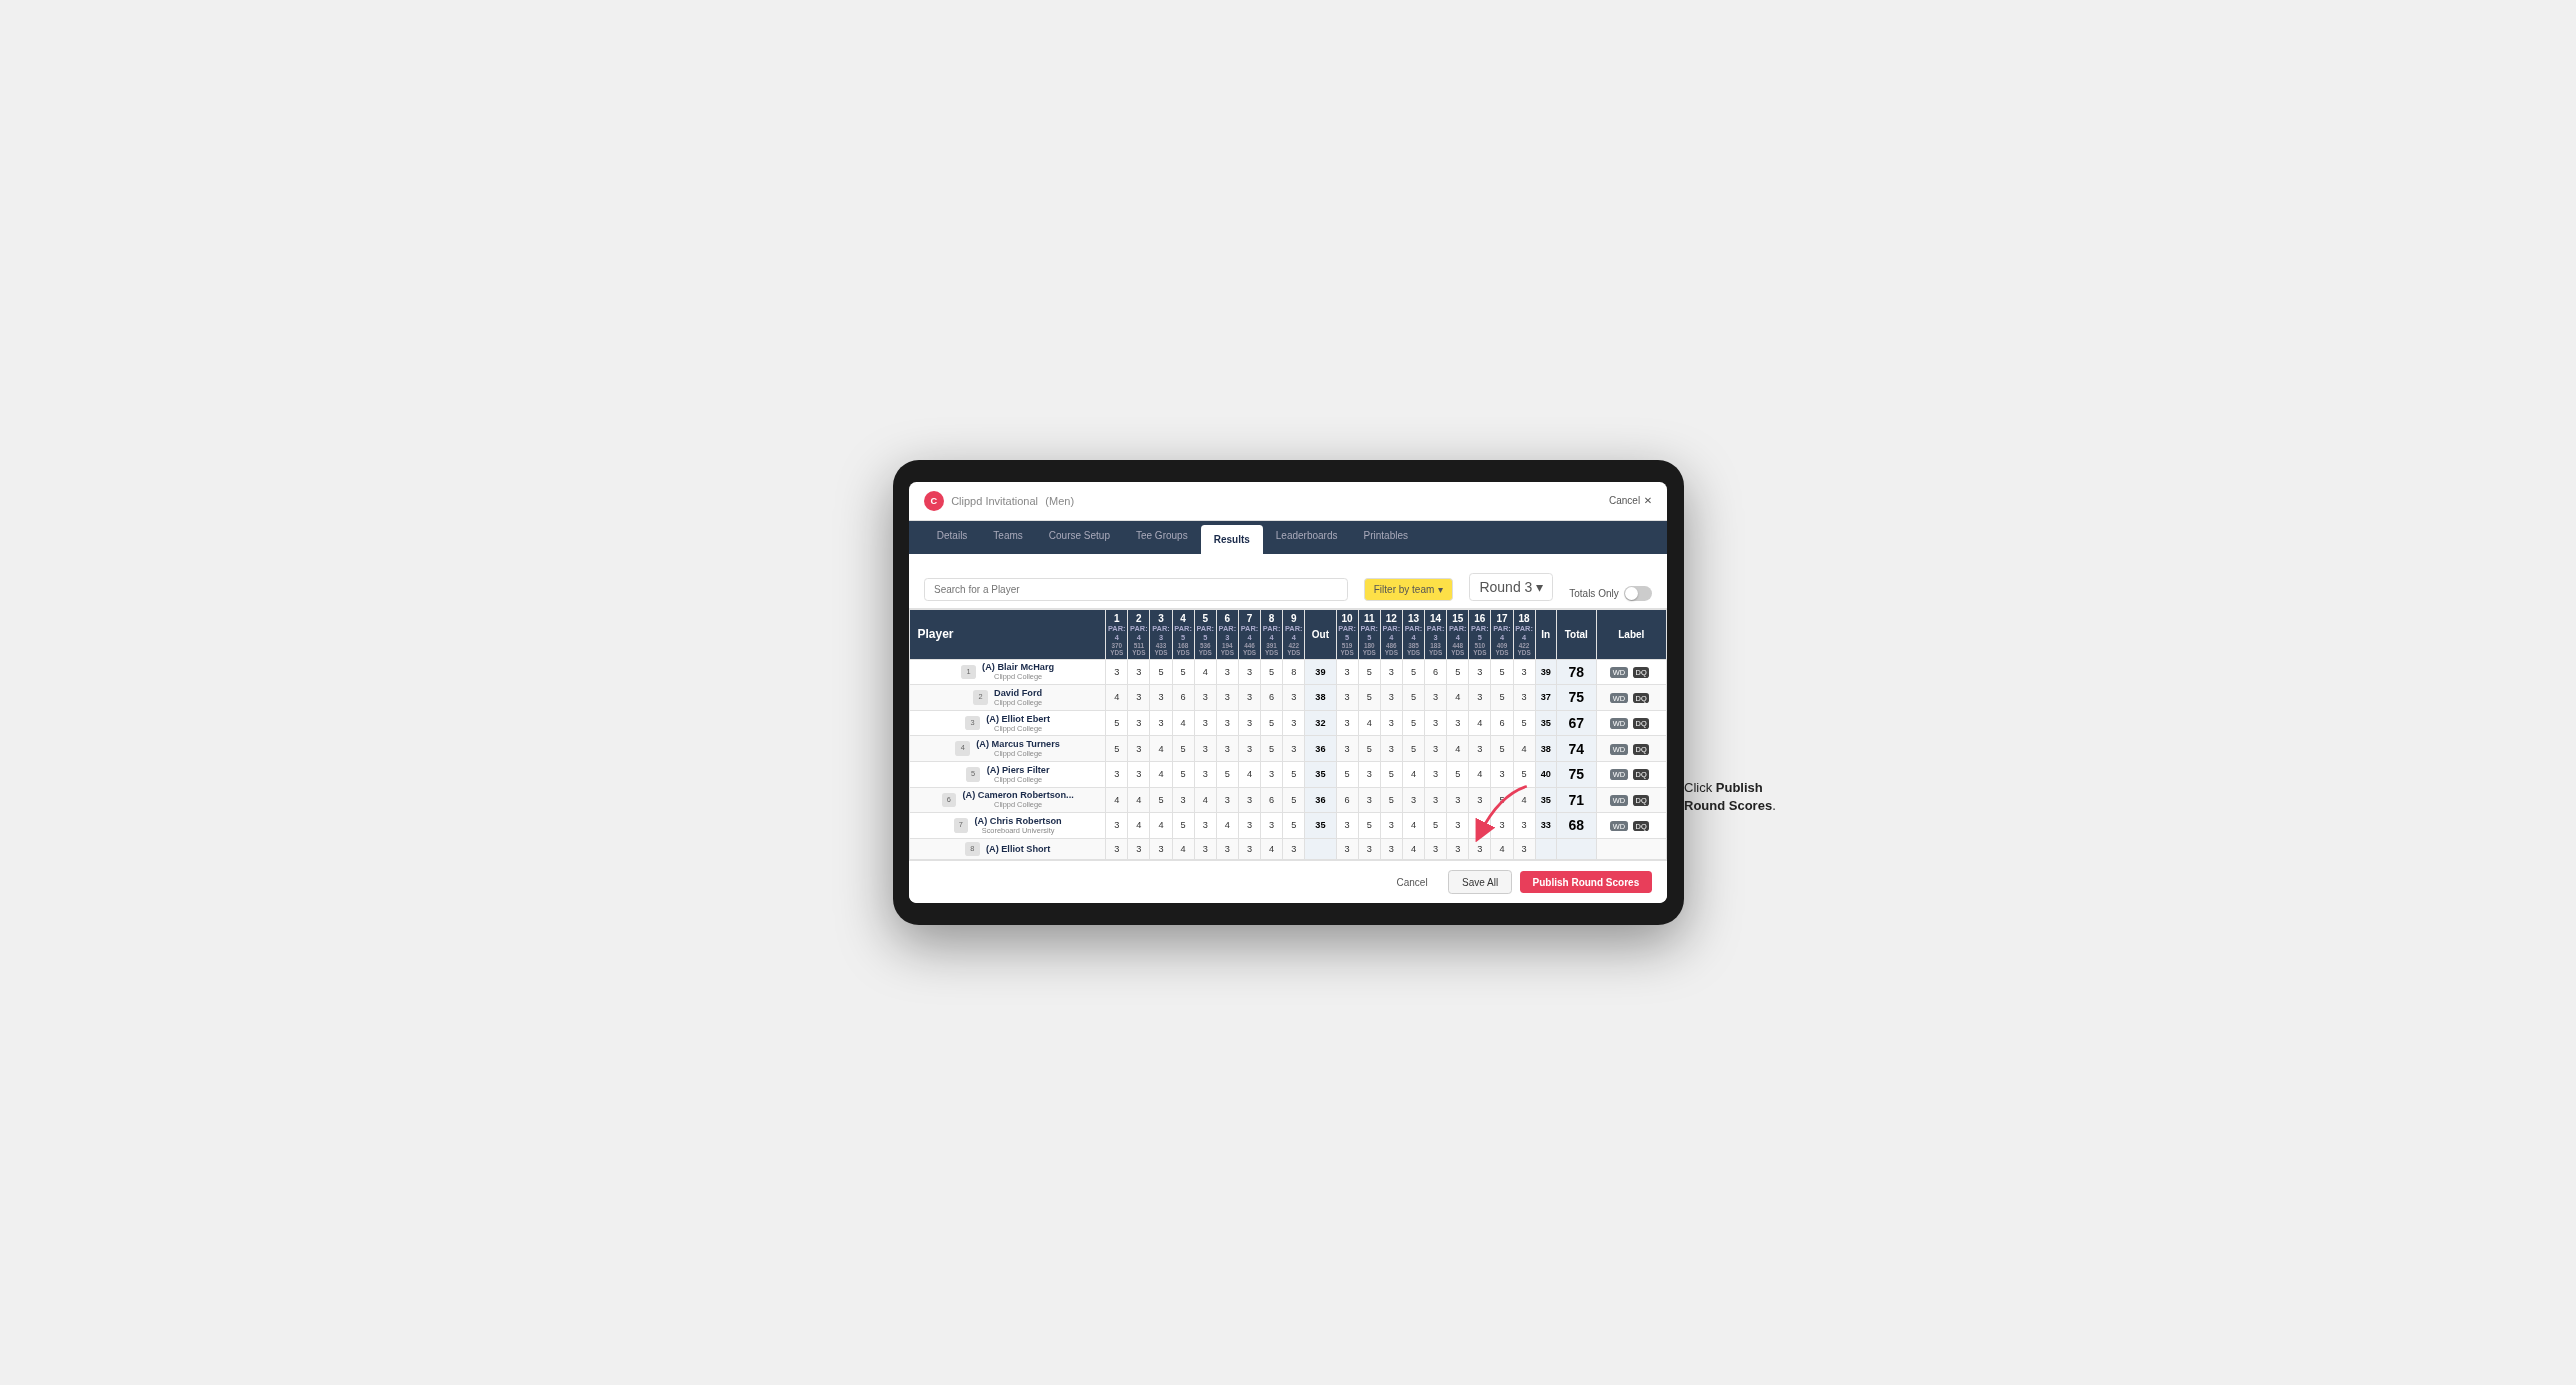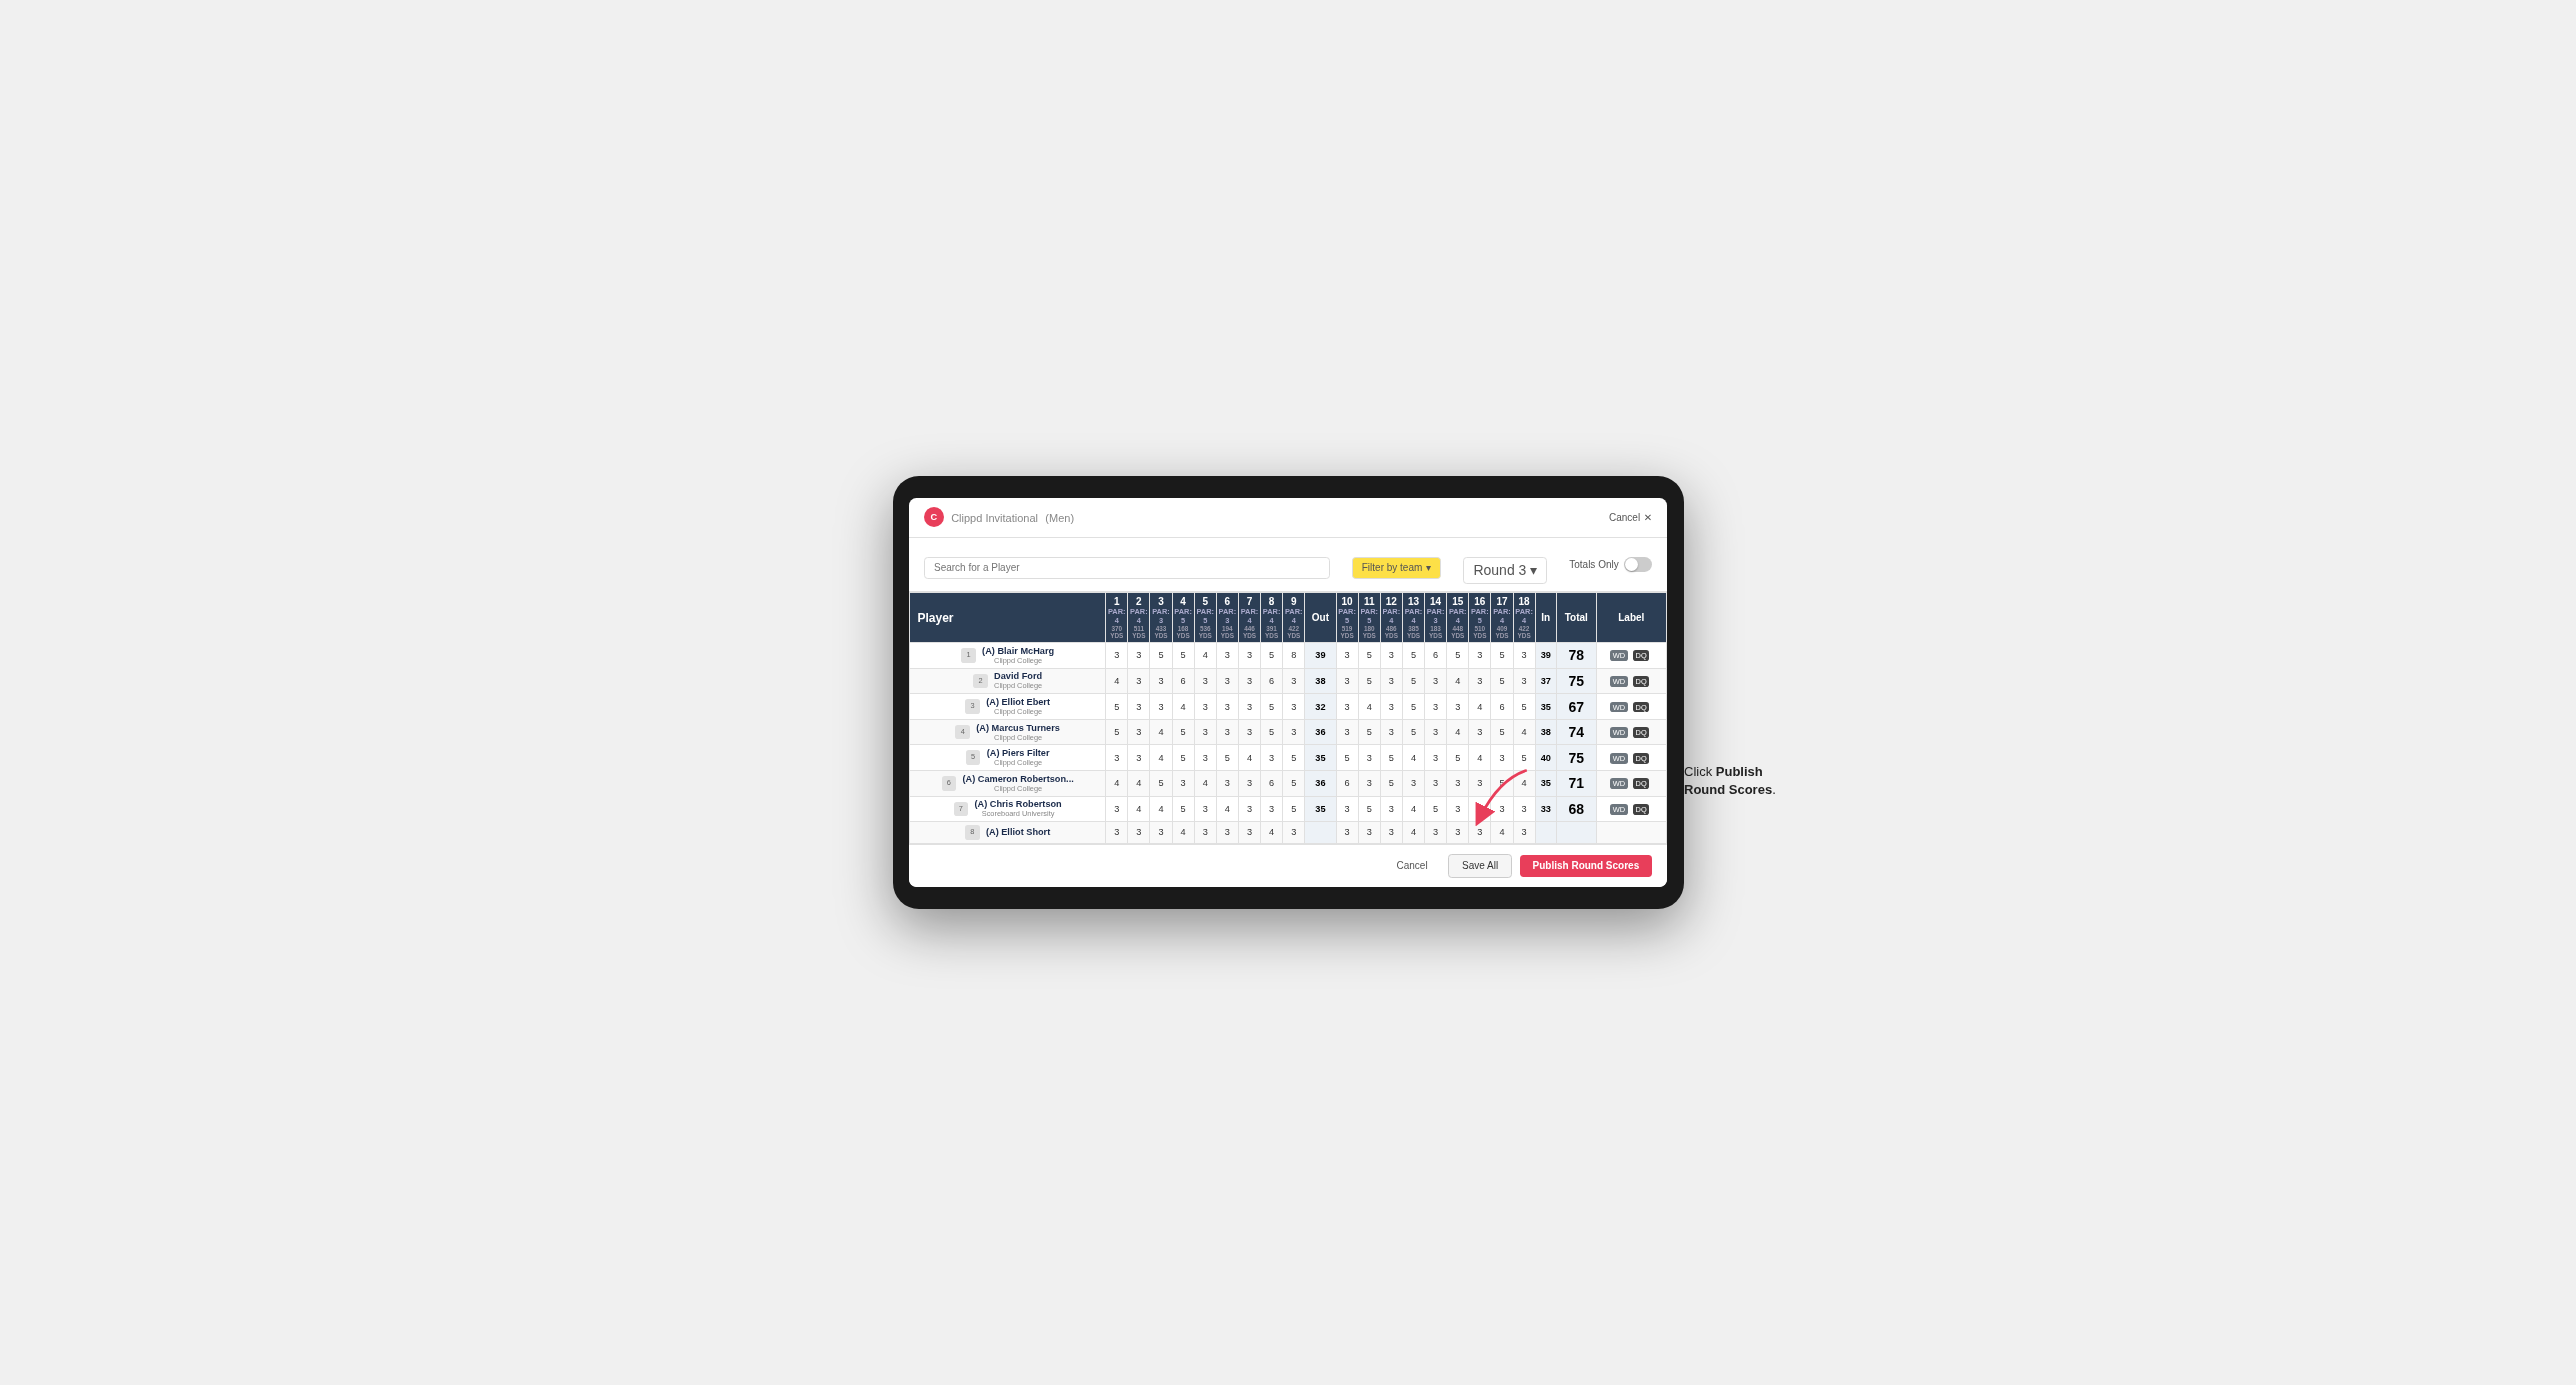--- a/index.html
+++ b/index.html
@@ -150,23 +150,23 @@
     .sub-tab.active {
       background: #fff;
       color: #1a2a4a;
       font-weight: 600;
       border-radius: 3.7px 3.7px 0 0;
       margin-top: 3.7px;
     }
     
     .controls-row {
       display: flex;
-      align-items: flex-start;
+      align-items: flex-end;
       padding: 7.4px 14.7px;
-      gap: 22px;
+      gap: 16px;
       border-bottom: 0.9px solid #e0e0e0;
       background: #fff;
       margin-top: 12px;
     }
     .search-input {
       flex: 1;
       border: 0.9px solid #ddd;
       border-radius: 3.7px;
       padding: 4.6px 9.2px;
       font-size: 10px;
@@ -423,20 +423,29 @@
             <span>Clippd Invitational</span>
             <span style="font-size:11px;color:#888;font-weight:400;margin-left:3.7px;">(Men)</span>
           </span>
         </div>
         <div class="cancel-btn-header">
           <span>Cancel</span>
           <span>✕</span>
         </div>
       </div>
 
+      <div class="sub-tabs">
+        <span class="sub-tab">Details</span>
+        <span class="sub-tab">Teams</span>
+        <span class="sub-tab">Course Setup</span>
+        <span class="sub-tab">Tee Groups</span>
+        <span class="sub-tab active">Results</span>
+        <span class="sub-tab">Leaderboards</span>
+        <span class="sub-tab">Printables</span>
+      </div>
 
       <div class="controls-row">
         <input class="search-input" type="text" placeholder="Search for a Player" style="">
         <div class="filter-select">
           <span>Filter by team</span>
           <span>▾</span>
         </div>
         <div class="round-select">
           <span>Round 3</span>
           <span>▾</span>

